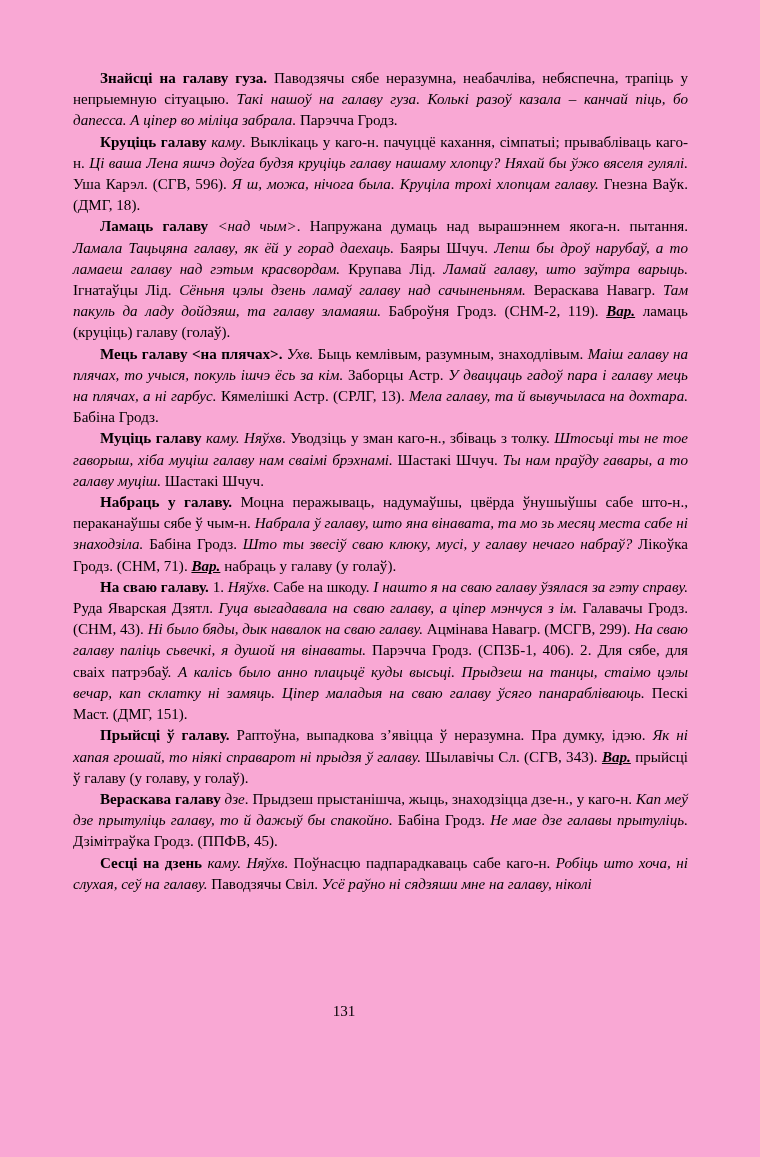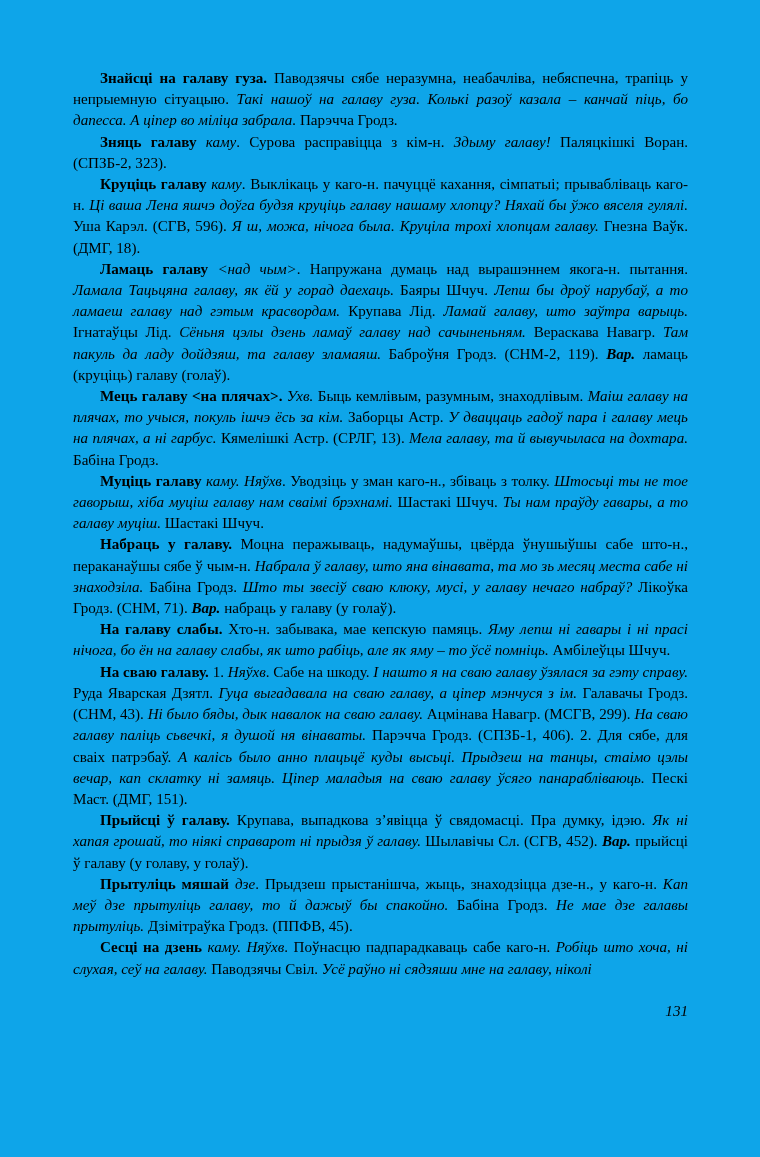--- a/index.html
+++ b/index.html
@@ -11,21 +11,21 @@
     width: 760px;
     height: 1157px;
     font-family: "Liberation Serif", "DejaVu Serif", serif;
     color: #000000;
     overflow: hidden;
   }
   #page {
     position: relative;
     width: 760px;
     height: 1157px;
-    background: #0ea5e9;
+    background: #f9a8d4;
     box-sizing: border-box;
   }
   #text-column {
     position: absolute;
     left: 73px;
     top: 68px;
     width: 615px;
     font-size: 15.1px;
     line-height: 21.2px;
     text-align: justify;
@@ -43,67 +43,65 @@
   }
   .hw {
     font-weight: bold;
   }
   .it {
     font-style: italic;
   }
   .bi {
     font-weight: bold;
     font-style: italic;
+    text-decoration: underline;
   }
   .rm {
     font-style: normal;
     font-weight: normal;
   }
   #page-number {
     position: absolute;
     left: 0;
     top: 1003px;
     width: 688px;
-    text-align: right;
+    text-align: center;
     font-size: 15.1px;
     font-family: "Liberation Serif", "DejaVu Serif", serif;
-    font-style: italic;
   }
 </style>
 </head>
 <body>
 
 <div id="page">
 
   <div id="text-column">
 
     <p class="entry"><span class="hw">Знайсці на галаву гуза.</span><span class="rm"> Паводзячы сябе неразумна, неабачліва, небяспечна, трапіць у непрыемную сітуацыю. </span><span class="it">Такі нашоў на галаву гуза. Колькі разоў казала – канчай піць, бо дапесса. А ціпер во міліца забрала.</span><span class="rm"> Парэчча Гродз.</span></p>
 
-    <p class="entry"><span class="hw">Зняць галаву </span><span class="it">каму</span><span class="rm">. Сурова расправіцца з кім-н. </span><span class="it">Здыму галаву!</span><span class="rm"> Паляцкішкі Воран. (СПЗБ-2, 323).</span></p>
 
     <p class="entry"><span class="hw">Круціць галаву </span><span class="it">каму</span><span class="rm">. Выклікаць у каго-н. пачуццё кахання, сімпатыі; прывабліваць каго-н. </span><span class="it">Ці ваша Лена яшчэ доўга будзя круціць галаву нашаму хлопцу? Няхай бы ўжо вяселя гулялі.</span><span class="rm"> Уша Карэл. (СГВ, 596). </span><span class="it">Я ш, можа, нічога была. Круціла трохі хлопцам галаву.</span><span class="rm"> Гнезна Ваўк. (ДМГ, 18).</span></p>
 
     <p class="entry"><span class="hw">Ламаць галаву </span><span class="it">&lt;над чым&gt;</span><span class="rm">. Напружана думаць над вырашэннем якога-н. пытання. </span><span class="it">Ламала Тацьцяна галаву, як ёй у горад даехаць.</span><span class="rm"> Баяры Шчуч. </span><span class="it">Лепш бы дроў нарубаў, а то ламаеш галаву над гэтым красвордам.</span><span class="rm"> Крупава Лід. </span><span class="it">Ламай галаву, што заўтра варыць.</span><span class="rm"> Ігнатаўцы Лід. </span><span class="it">Сёньня цэлы дзень ламаў галаву над сачыненьням.</span><span class="rm"> Вераскава Навагр. </span><span class="it">Там пакуль да ладу дойдзяш, та галаву зламаяш.</span><span class="rm"> Баброўня Гродз. (СНМ-2, 119). </span><span class="bi">Вар.</span><span class="rm"> ламаць (круціць) галаву (голаў).</span></p>
 
     <p class="entry"><span class="hw">Мець галаву &lt;на плячах&gt;.</span><span class="it"> Ухв.</span><span class="rm"> Быць кемлівым, разумным, знаходлівым. </span><span class="it">Маіш галаву на плячах, то учыся, покуль ішчэ ёсь за кім.</span><span class="rm"> Заборцы Астр. </span><span class="it">У дваццаць гадоў пара і галаву мець на плячах, а ні гарбус.</span><span class="rm"> Кямелішкі Астр. (СРЛГ, 13). </span><span class="it">Мела галаву, та й вывучыласа на дохтара.</span><span class="rm"> Бабіна Гродз.</span></p>
 
     <p class="entry"><span class="hw">Муціць галаву </span><span class="it">каму</span><span class="it">. Няўхв</span><span class="rm">. Уводзіць у зман каго-н., збіваць з толку. </span><span class="it">Штосьці ты не тое гаворыш, хіба муціш галаву нам сваімі брэхнамі.</span><span class="rm"> Шастакі Шчуч. </span><span class="it">Ты нам праўду гавары, а то галаву муціш.</span><span class="rm"> Шастакі Шчуч.</span></p>
 
     <p class="entry"><span class="hw">Набраць у галаву.</span><span class="rm"> Моцна перажываць, надумаўшы, цвёрда ўнушыўшы сабе што-н., пераканаўшы сябе ў чым-н. </span><span class="it">Набрала ў галаву, што яна вінавата, та мо зь месяц места сабе ні знаходзіла.</span><span class="rm"> Бабіна Гродз. </span><span class="it">Што ты звесіў сваю клюку, мусі, у галаву нечаго набраў?</span><span class="rm"> Лікоўка Гродз. (СНМ, 71). </span><span class="bi">Вар.</span><span class="rm"> набраць у галаву (у голаў).</span></p>
 
 
 
-    <p class="entry"><span class="hw">На галаву слабы.</span><span class="rm"> Хто-н. забывака, мае кепскую памяць. </span><span class="it">Яму лепш ні гавары і ні прасі нічога, бо ён на галаву слабы, як што рабіць, але як яму – то ўсё помніць.</span><span class="rm"> Амбілеўцы Шчуч.</span></p>
 
     <p class="entry"><span class="hw">На сваю галаву.</span><span class="rm"> 1. </span><span class="it">Няўхв</span><span class="rm">. Сабе на шкоду. </span><span class="it">І нашто я на сваю галаву ўзялася за гэту справу.</span><span class="rm"> Руда Яварская Дзятл. </span><span class="it">Гуца выгадавала на сваю галаву, а ціпер мэнчуся з ім.</span><span class="rm"> Галавачы Гродз. (СНМ, 43). </span><span class="it">Ні было бяды, дык навалок на сваю галаву.</span><span class="rm"> Ацмінава Навагр. (МСГВ, 299). </span><span class="it">На сваю галаву паліць сьвечкі, я душой ня вінаваты.</span><span class="rm"> Парэчча Гродз. (СПЗБ-1, 406). </span><span class="rm">2. </span><span class="rm">Для сябе, для сваіх патрэбаў. </span><span class="it">А калісь было анно плацьцё куды высьці. Прыдзеш на танцы, стаімо цэлы вечар, кап склатку ні замяць. Ціпер маладыя на сваю галаву ўсяго панарабліваюць.</span><span class="rm"> Пескі Маст. (ДМГ, 151).</span></p>
 
 
-    <p class="entry"><span class="hw">Прыйсці ў галаву.</span><span class="rm"> Крупава, выпадкова з’явіцца ў свядомасці. Пра думку, ідэю. </span><span class="it">Як ні хапая грошай, то ніякі справарот ні прыдзя ў галаву.</span><span class="rm"> Шылавічы Сл. (СГВ, 452). </span><span class="bi">Вар.</span><span class="rm"> прыйсці ў галаву (у голаву, у голаў).</span></p>
+    <p class="entry"><span class="hw">Прыйсці ў галаву.</span><span class="rm"> Раптоўна, выпадкова з’явіцца ў неразумна. Пра думку, ідэю. </span><span class="it">Як ні хапая грошай, то ніякі справарот ні прыдзя ў галаву.</span><span class="rm"> Шылавічы Сл. (СГВ, 343). </span><span class="bi">Вар.</span><span class="rm"> прыйсці ў галаву (у голаву, у голаў).</span></p>
 
-    <p class="entry"><span class="hw">Прытуліць мяшай </span><span class="it">дзе</span><span class="rm">. Прыдзеш прыстанішча, жыць, знаходзіцца дзе-н., у каго-н. </span><span class="it">Кап меў дзе прытуліць галаву, то й дажыў бы спакойно.</span><span class="rm"> Бабіна Гродз. </span><span class="it">Не мае дзе галавы прытуліць.</span><span class="rm"> Дзімітраўка Гродз. (ППФВ, 45).</span></p>
+    <p class="entry"><span class="hw">Вераскава галаву </span><span class="it">дзе</span><span class="rm">. Прыдзеш прыстанішча, жыць, знаходзіцца дзе-н., у каго-н. </span><span class="it">Кап меў дзе прытуліць галаву, то й дажыў бы спакойно.</span><span class="rm"> Бабіна Гродз. </span><span class="it">Не мае дзе галавы прытуліць.</span><span class="rm"> Дзімітраўка Гродз. (ППФВ, 45).</span></p>
 
     <p class="entry"><span class="hw">Сесці на дзень </span><span class="it">каму</span><span class="it">. Няўхв</span><span class="rm">. Поўнасцю падпарадкаваць сабе каго-н. </span><span class="it">Робіць што хоча, ні слухая, сеў на галаву.</span><span class="rm"> Паводзячы Свіл. </span><span class="it">Усё раўно ні сядзяши мне на галаву, ніколі</span></p>
 
   </div>
 
   <div id="page-number">131</div>
 
 </div>
 
 </body></html>

